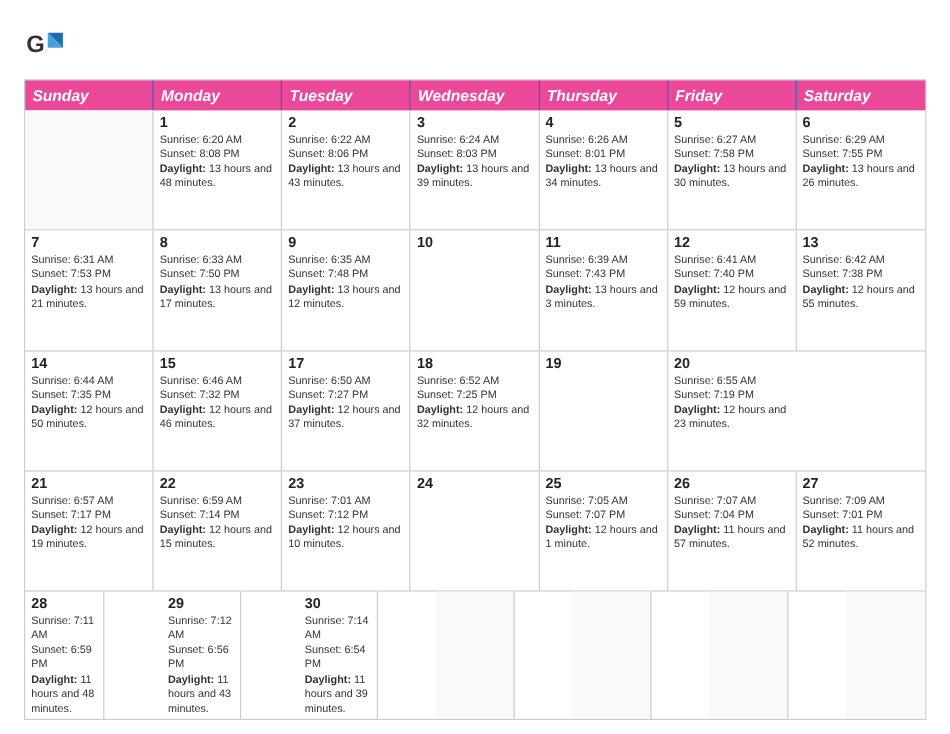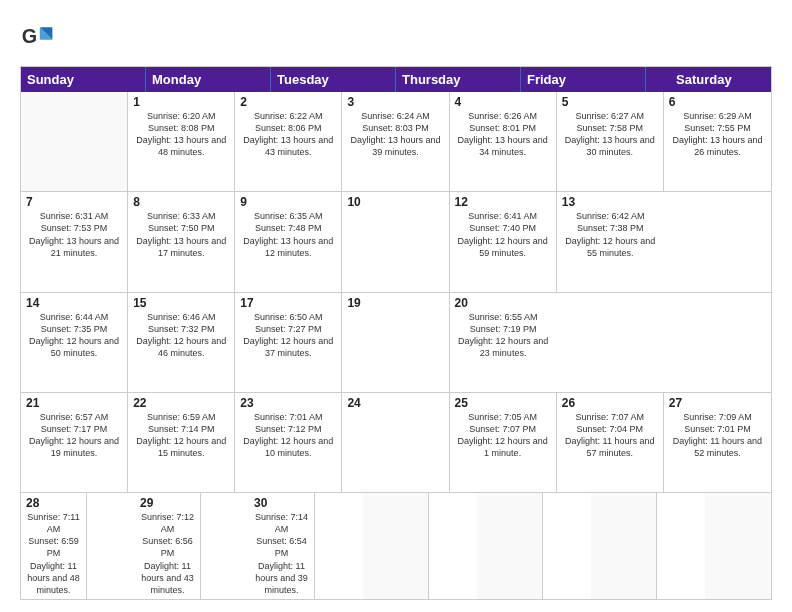--- a/index.html
+++ b/index.html
@@ -63,32 +63,33 @@
       margin-top: 2px;
     }
     .calendar {
       flex: 1;
       display: flex;
       flex-direction: column;
       border: 1px solid #ccc;
     }
     .cal-header-row {
       display: grid;
-      grid-template-columns: repeat(6, 1fr);
-      background: #4c1d95;
+      grid-template-columns: repeat(7, 1fr);
+      background: #ec4899;
+      font-style: italic;
     }
     .cal-header-cell {
       color: #fff;
       font-weight: bold;
       font-size: 13px;
       padding: 5px 6px;
       border-right: 1px solid #3366b5;
       text-align: left;
     }
-    .cal-header-cell:last-child { border-right: none; margin-left: 24px; }
+    .cal-header-cell:last-child { border-right: none; }
     .cal-body {
       flex: 1;
       display: flex;
       flex-direction: column;
     }
     .cal-row {
       display: grid;
       grid-template-columns: repeat(7, 1fr);
       flex: 1;
       border-bottom: 1px solid #ccc;
@@ -109,24 +110,23 @@
     .day-num {
       font-size: 12px;
       font-weight: bold;
       color: #222;
       margin-bottom: 1px;
     }
     .cell-text {
       font-size: 9px;
       color: #333;
       line-height: 1.35;
-      text-align: center;
     }
     .daylight-bold {
-      font-weight: normal;
+      font-weight: bold;
       margin-top: 12px;
     }
   </style>
 </head>
 <body>
 
 <div class="page">
   <div class="header">
     <div class="logo">
       <svg class="logo-icon" viewBox="0 0 40 40">
@@ -146,20 +146,21 @@
       <div class="month-title"></div>
       <div class="location"></div>
     </div>
   </div>
 
   <div class="calendar">
     <div class="cal-header-row">
     <div class="cal-header-cell">Sunday</div>
         <div class="cal-header-cell">Monday</div>
         <div class="cal-header-cell">Tuesday</div>
+        <div class="cal-header-cell">Wednesday</div>
         <div class="cal-header-cell">Thursday</div>
         <div class="cal-header-cell">Friday</div>
         <div class="cal-header-cell">Saturday</div>
       </div>
     <div class="cal-body">
     <div class="cal-row">
           <div class="cal-cell empty"></div>
           <div class="cal-cell">
             <div class="day-num">1</div>
             <div class="cell-text">Sunrise: 6:20 AM<br>Sunset: 8:08 PM<br><span class="daylight-bold">Daylight:</span> 13 hours and 48 minutes.</div>
@@ -195,40 +196,48 @@
             <div class="cell-text">Sunrise: 6:33 AM<br>Sunset: 7:50 PM<br><span class="daylight-bold">Daylight:</span> 13 hours and 17 minutes.</div>
           </div>
           <div class="cal-cell">
             <div class="day-num">9</div>
             <div class="cell-text">Sunrise: 6:35 AM<br>Sunset: 7:48 PM<br><span class="daylight-bold">Daylight:</span> 13 hours and 12 minutes.</div>
           </div>
           <div class="cal-cell">
             <div class="day-num">10</div>
           </div>
           <div class="cal-cell">
+            <div class="day-num">11</div>
+            <div class="cell-text">Sunrise: 6:39 AM<br>Sunset: 7:43 PM<br><span class="daylight-bold">Daylight:</span> 13 hours and 3 minutes.</div>
+          </div>
+          <div class="cal-cell">
             <div class="day-num">12</div>
             <div class="cell-text">Sunrise: 6:41 AM<br>Sunset: 7:40 PM<br><span class="daylight-bold">Daylight:</span> 12 hours and 59 minutes.</div>
           </div>
           <div class="cal-cell">
             <div class="day-num">13</div>
             <div class="cell-text">Sunrise: 6:42 AM<br>Sunset: 7:38 PM<br><span class="daylight-bold">Daylight:</span> 12 hours and 55 minutes.</div>
           </div>
         </div>
         <div class="cal-row">
           <div class="cal-cell">
             <div class="day-num">14</div>
             <div class="cell-text">Sunrise: 6:44 AM<br>Sunset: 7:35 PM<br><span class="daylight-bold">Daylight:</span> 12 hours and 50 minutes.</div>
           </div>
           <div class="cal-cell">
             <div class="day-num">15</div>
             <div class="cell-text">Sunrise: 6:46 AM<br>Sunset: 7:32 PM<br><span class="daylight-bold">Daylight:</span> 12 hours and 46 minutes.</div>
           </div>
           <div class="cal-cell">
             <div class="day-num">17</div>
             <div class="cell-text">Sunrise: 6:50 AM<br>Sunset: 7:27 PM<br><span class="daylight-bold">Daylight:</span> 12 hours and 37 minutes.</div>
+          </div>
+          <div class="cal-cell">
+            <div class="day-num">18</div>
+            <div class="cell-text">Sunrise: 6:52 AM<br>Sunset: 7:25 PM<br><span class="daylight-bold">Daylight:</span> 12 hours and 32 minutes.</div>
           </div>
           <div class="cal-cell">
             <div class="day-num">19</div>
           </div>
           <div class="cal-cell">
             <div class="day-num">20</div>
             <div class="cell-text">Sunrise: 6:55 AM<br>Sunset: 7:19 PM<br><span class="daylight-bold">Daylight:</span> 12 hours and 23 minutes.</div>
           </div>
         </div>
         <div class="cal-row">

